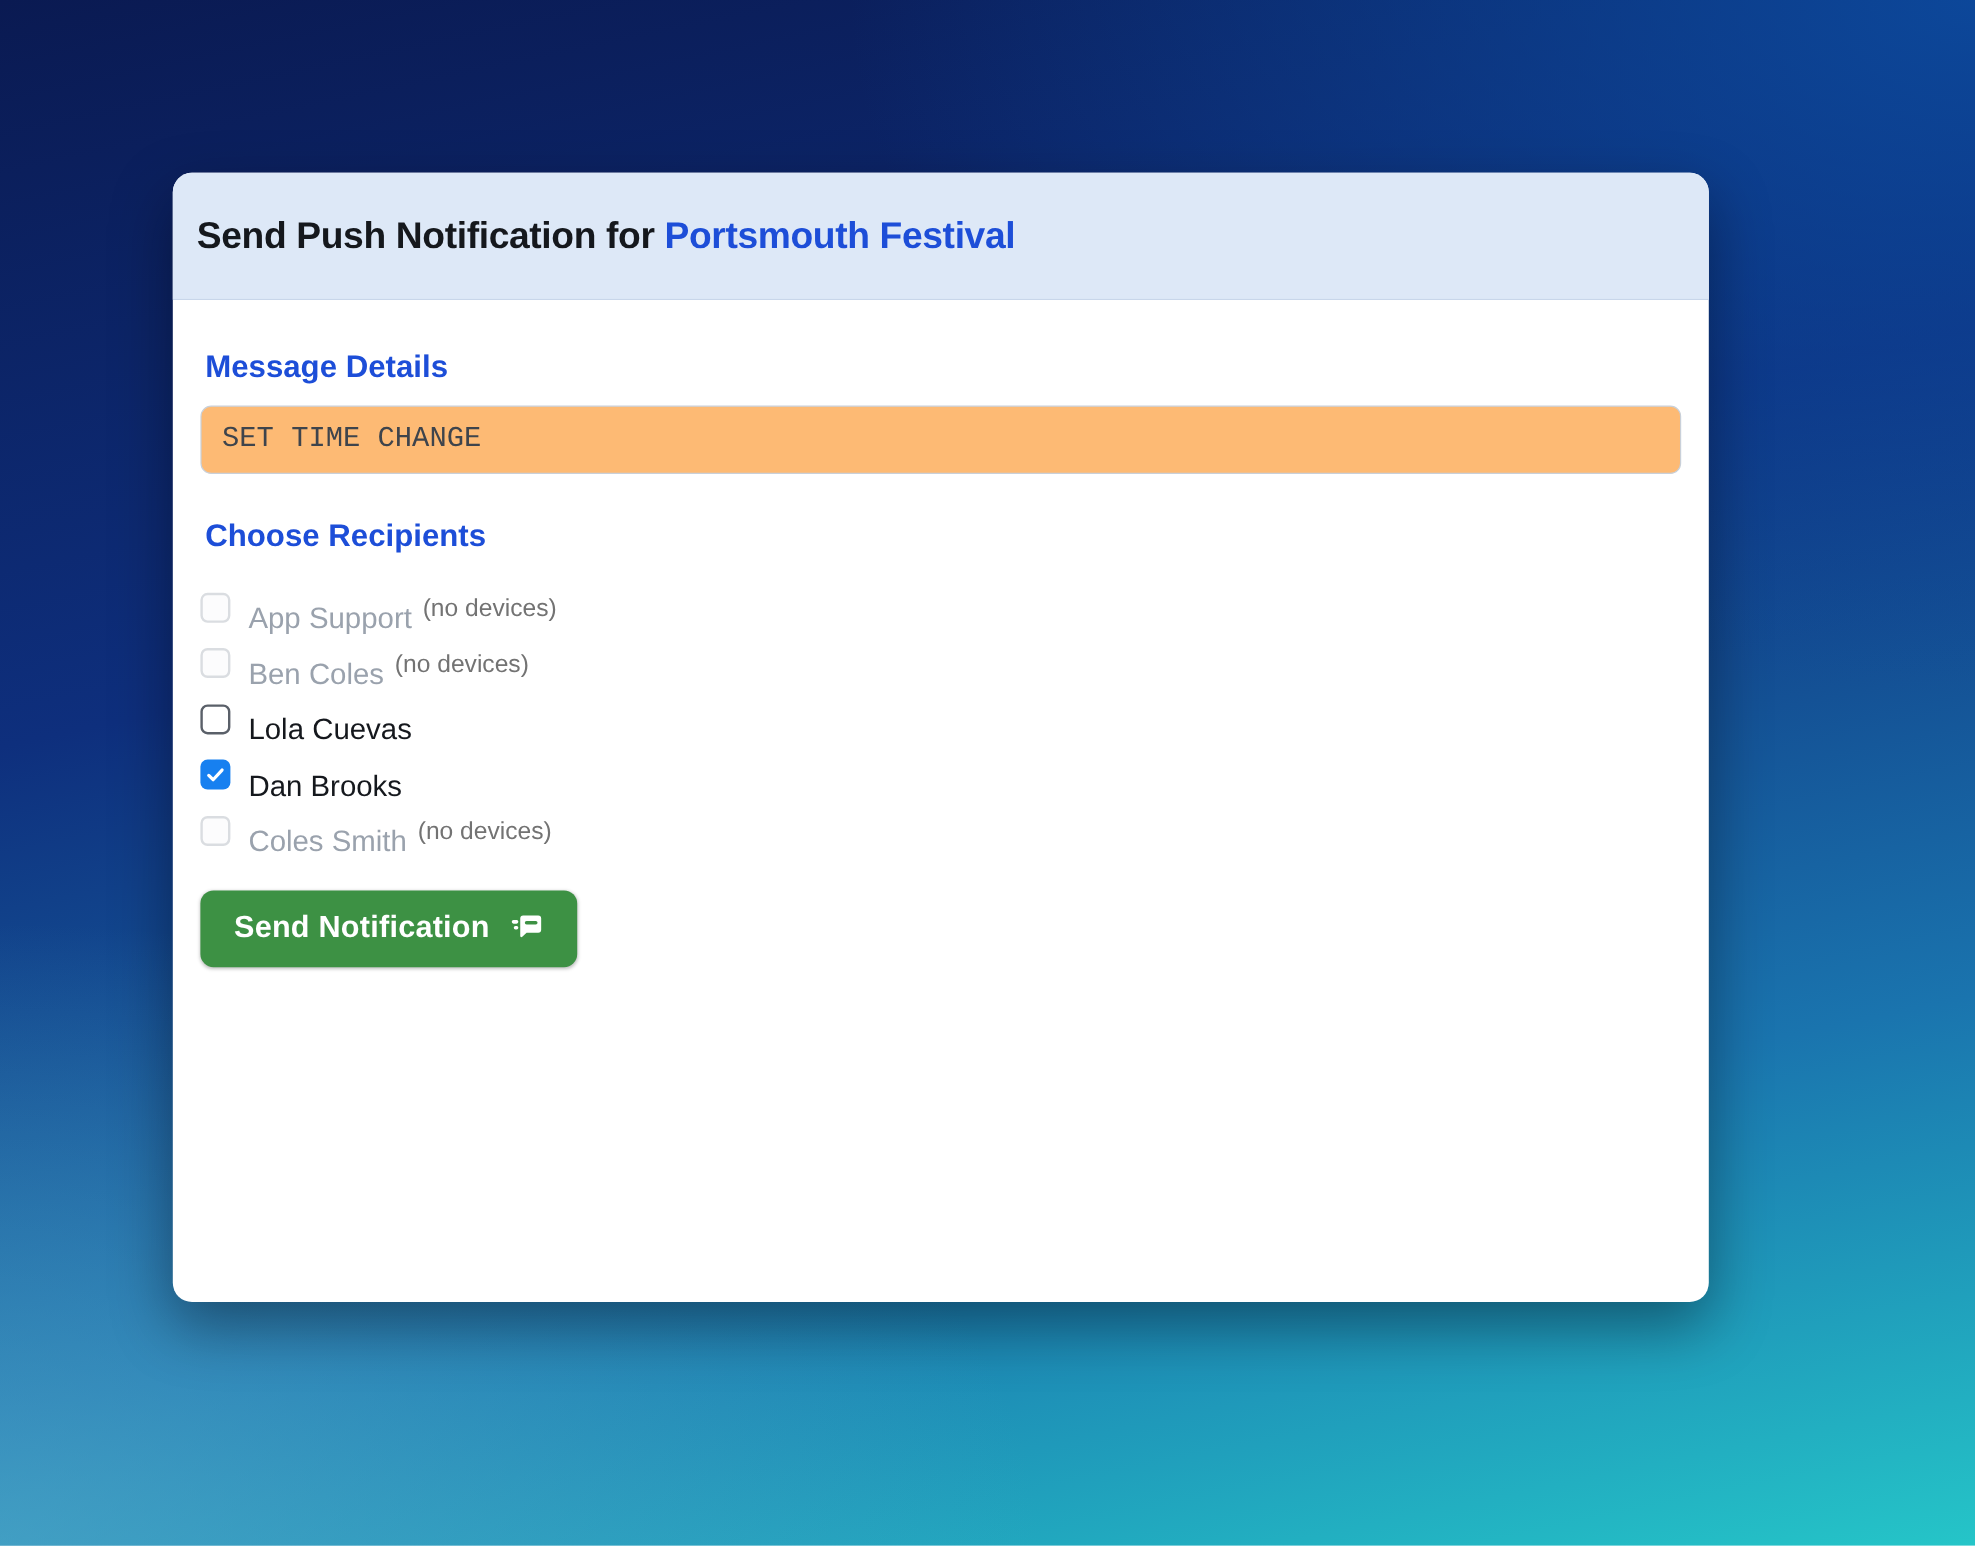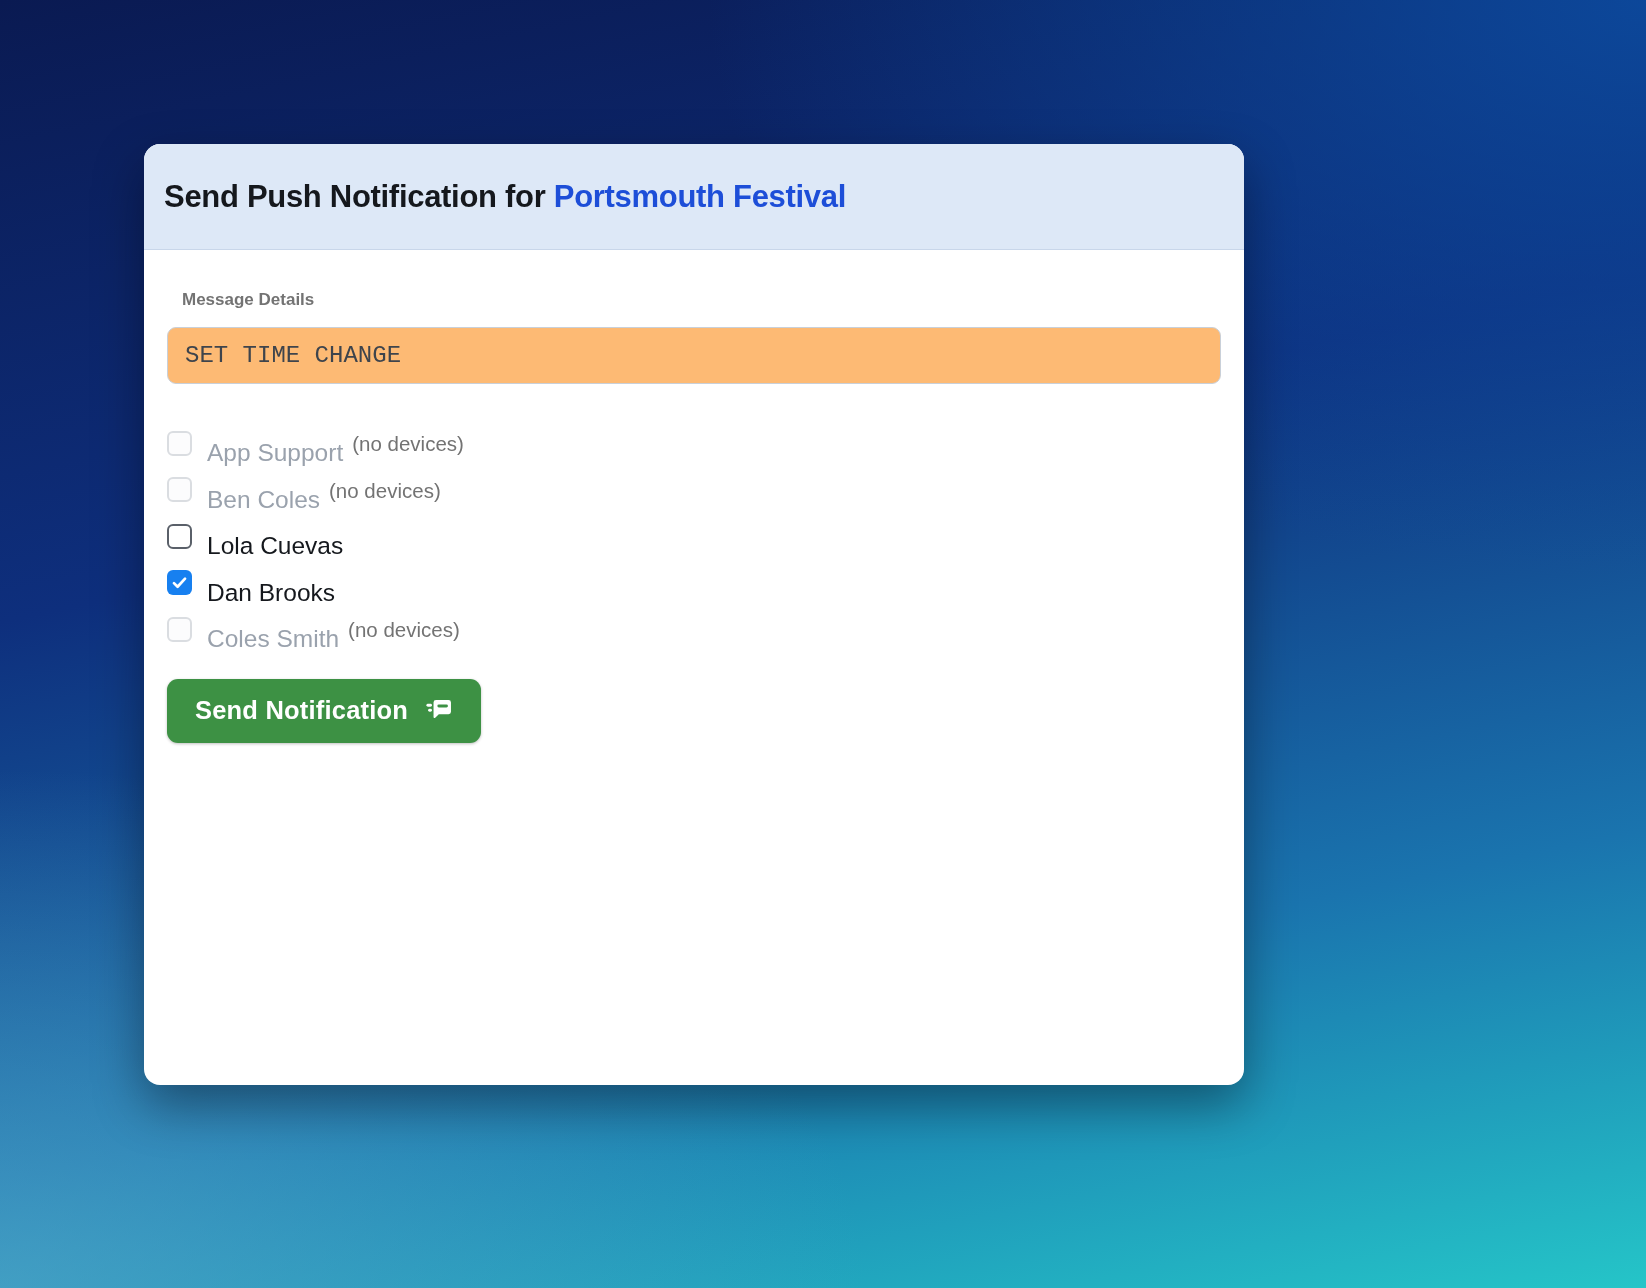--- a/index.html
+++ b/index.html
@@ -5,38 +5,38 @@
   html, body { margin: 0; padding: 0; }
   body {
     width: 1646px; height: 1288px; overflow: hidden;
     font-family: "Liberation Sans", sans-serif;
     background:
       radial-gradient(95% 75% at 100% 0%, rgba(12,77,162,0.85) 0%, rgba(12,77,162,0) 60%),
       radial-gradient(85% 65% at 0% 100%, rgba(96,178,208,0.55) 0%, rgba(96,178,208,0) 62%),
       linear-gradient(168deg, #0a1a52 0%, #0e2f7d 38%, #1a74ae 72%, #25c5c8 100%);
   }
   .card {
-    position: absolute; left: 144px; top: 144px; width: 1100px; height: 941px;
+    position: absolute; left: 144px; top: 144px; width: 1280px; height: 941px;
     background: #ffffff; border-radius: 16px;
     box-shadow: 0 20px 50px rgba(0,0,10,0.40);
     box-sizing: border-box;
   }
   .card-header {
     height: 106px; background: #dde8f7;
     border-bottom: 1px solid #c8d6ea;
     border-radius: 16px 16px 0 0;
     display: flex; align-items: center; padding: 0 20px; box-sizing: border-box;
   }
   .card-title {
     margin: 0; font-size: 31px; font-weight: bold; color: #15181d; letter-spacing: -0.3px;
   }
   .card-title .event-name { color: var(--accent, #1d4ed8); }
   .card-body { padding: 40px 23px 0 23px; }
   .section-label {
-    font-size: 17px; font-weight: bold; color: #737373; margin: 0 0 17px 15px;
+    font-size: 26px; font-weight: bold; color: #1d4ed8; margin: 0 0 17px 4px;
   }
   .title-input {
     display: block; width: 100%; box-sizing: border-box; height: 57px;
     border: 1.5px solid #c9d0d9; border-radius: 9px;
     font-family: Liberation Mono, monospace;
     font-size: 24px; color: #3e444c; padding: 0 17px;
     background: #fdba74; outline: none;
   }
   .body-textarea {
     position: relative; margin-top: 32px; box-sizing: border-box;
@@ -90,20 +90,21 @@
   </div>
 
   <div class="card-body">
 
     <h2 class="section-label">Message Details</h2>
 
     <input class="title-input" type="text" value="SET TIME CHANGE" style="">
 
 
     <div class="recipients-section">
+      <h2 class="section-label">Choose Recipients</h2>
 
       <div class="recipients-list">
           <div class="recipient-row disabled">
     <span class="checkbox disabled">
       
     </span>
     <span class="recipient-name">App Support</span>
     <span class="recipient-devices-note">(no devices)</span>
   </div>
           <div class="recipient-row disabled">

